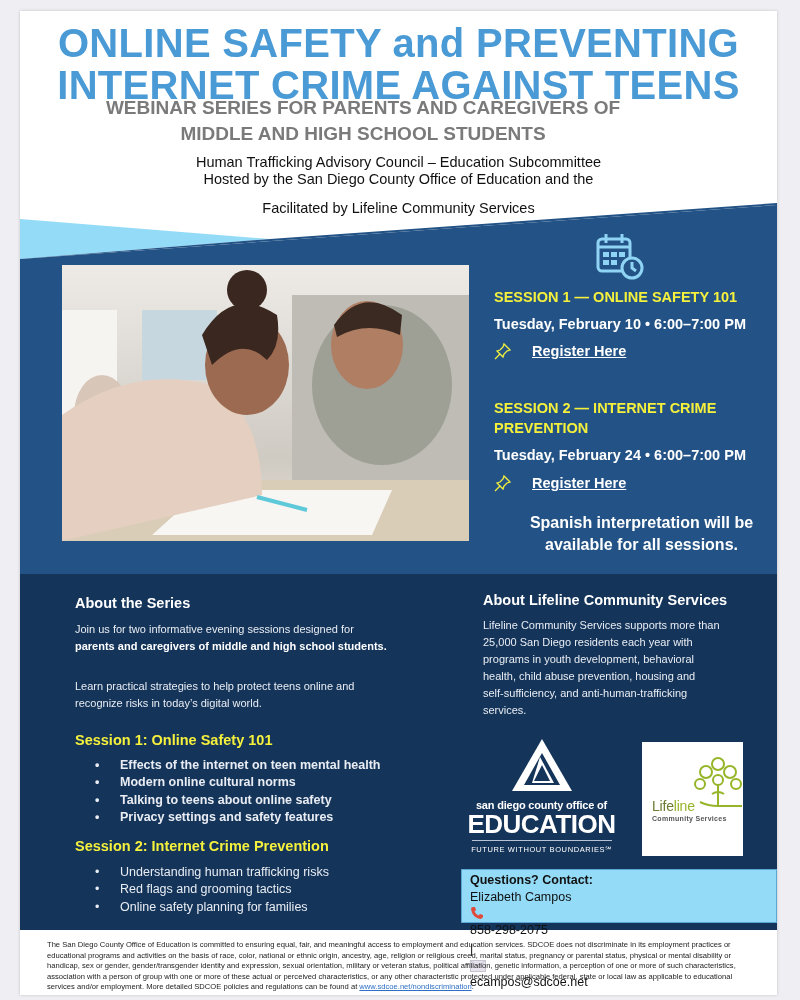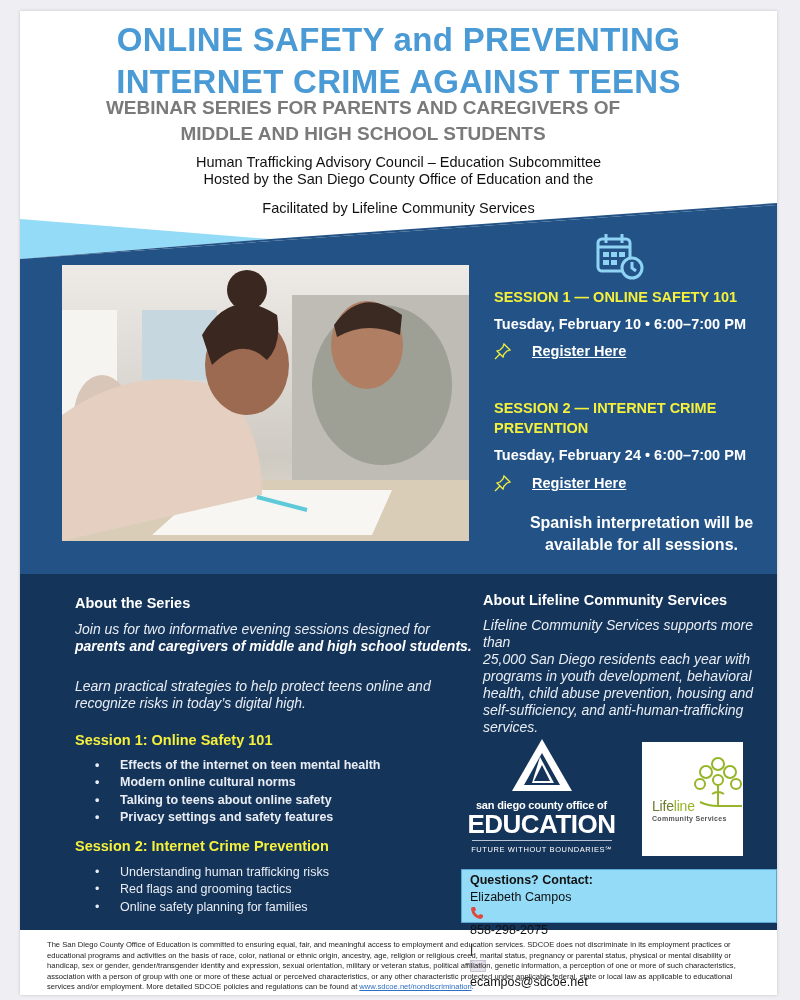--- a/index.html
+++ b/index.html
@@ -10,21 +10,21 @@
     position: relative;
   }
   .page {
     position: absolute; left: 20px; top: 11px; width: 757px; height: 984px;
     background: #ffffff;
     box-shadow: 0 0 3px rgba(0,0,0,0.18);
     overflow: hidden;
   }
   .title {
     position: absolute; left: 0; width: 757px; text-align: center;
-    color: #4a9ad6; font-weight: bold; font-size: 33px; letter-spacing: 0.3px;
+    color: #4a9ad6; font-weight: bold; font-size: 40px; letter-spacing: 0.3px;
     margin: 0;
   }
   .title.l1 { top: 10px; }
   .title.l2 { top: 52px; }
   .subtitle {
     position: absolute; left: 0; width: 686px; text-align: center;
     color: #7a7a7a; font-weight: bold; font-size: 19px; line-height: 26px;
     top: 84px;
   }
   .hosted {
@@ -60,21 +60,21 @@
   }
   .spanish {
     position: absolute; left: 480px; width: 283px; text-align: center;
     color: #ffffff; font-weight: bold; font-size: 16px; line-height: 22px; top: 501px;
   }
   .navy {
     position: absolute; left: 0; top: 563px; width: 757px; height: 356px;
     background: #14345a;
   }
   .h-white { position: absolute; color: #fff; font-weight: bold; font-size: 14.5px; }
-  .p-white { position: absolute; color: #e9edf3; font-size: 14px; line-height: 17px; font-style: italic; }
+  .p-white { position: absolute; color: #e9edf3; font-size: 11px; line-height: 17px; }
   .p-white b { color: #fff; }
   .h-yellow { position: absolute; color: #f4f03c; font-weight: bold; font-size: 14.5px; }
   ul.bullets { position: absolute; margin: 0; padding: 0; list-style: none; }
   ul.bullets li {
     color: #e9edf3; font-size: 12.5px; line-height: 17.3px; position: relative; padding-left: 45px;
   }
   ul.bullets li::before {
     content: "•"; position: absolute; left: 20px; top: 0; color: #e9edf3;
   }
   .sdcoe-logo { position: absolute; left: 444px; top: 726px; width: 155px; text-align: center; color: #fff; }
@@ -199,21 +199,21 @@
 
   <div class="navy"></div>
 
   <div class="h-white" style="left:55px; top:584px;">About the Series</div>
   <div class="p-white" style="left:55px; top:610px;">
     <div>Join us for two informative evening sessions designed for</div>
     <div><b>parents and caregivers of middle and high school students.</b></div>
   </div>
   <div class="p-white" style="left:55px; top:667px;">
     <div>Learn practical strategies to help protect teens online and</div>
-    <div>recognize risks in today’s digital high.</div>
+    <div>recognize risks in today’s digital world.</div>
   </div>
 
   <div class="h-yellow" style="left:55px; top:721px;">Session 1: Online Safety 101</div>
   <ul class="bullets" style="left:55px; top:746px;font-weight:bold;">
     <li>Effects of the internet on teen mental health</li>
     <li>Modern online cultural norms</li>
     <li>Talking to teens about online safety</li>
     <li>Privacy settings and safety features</li>
   </ul>
 

